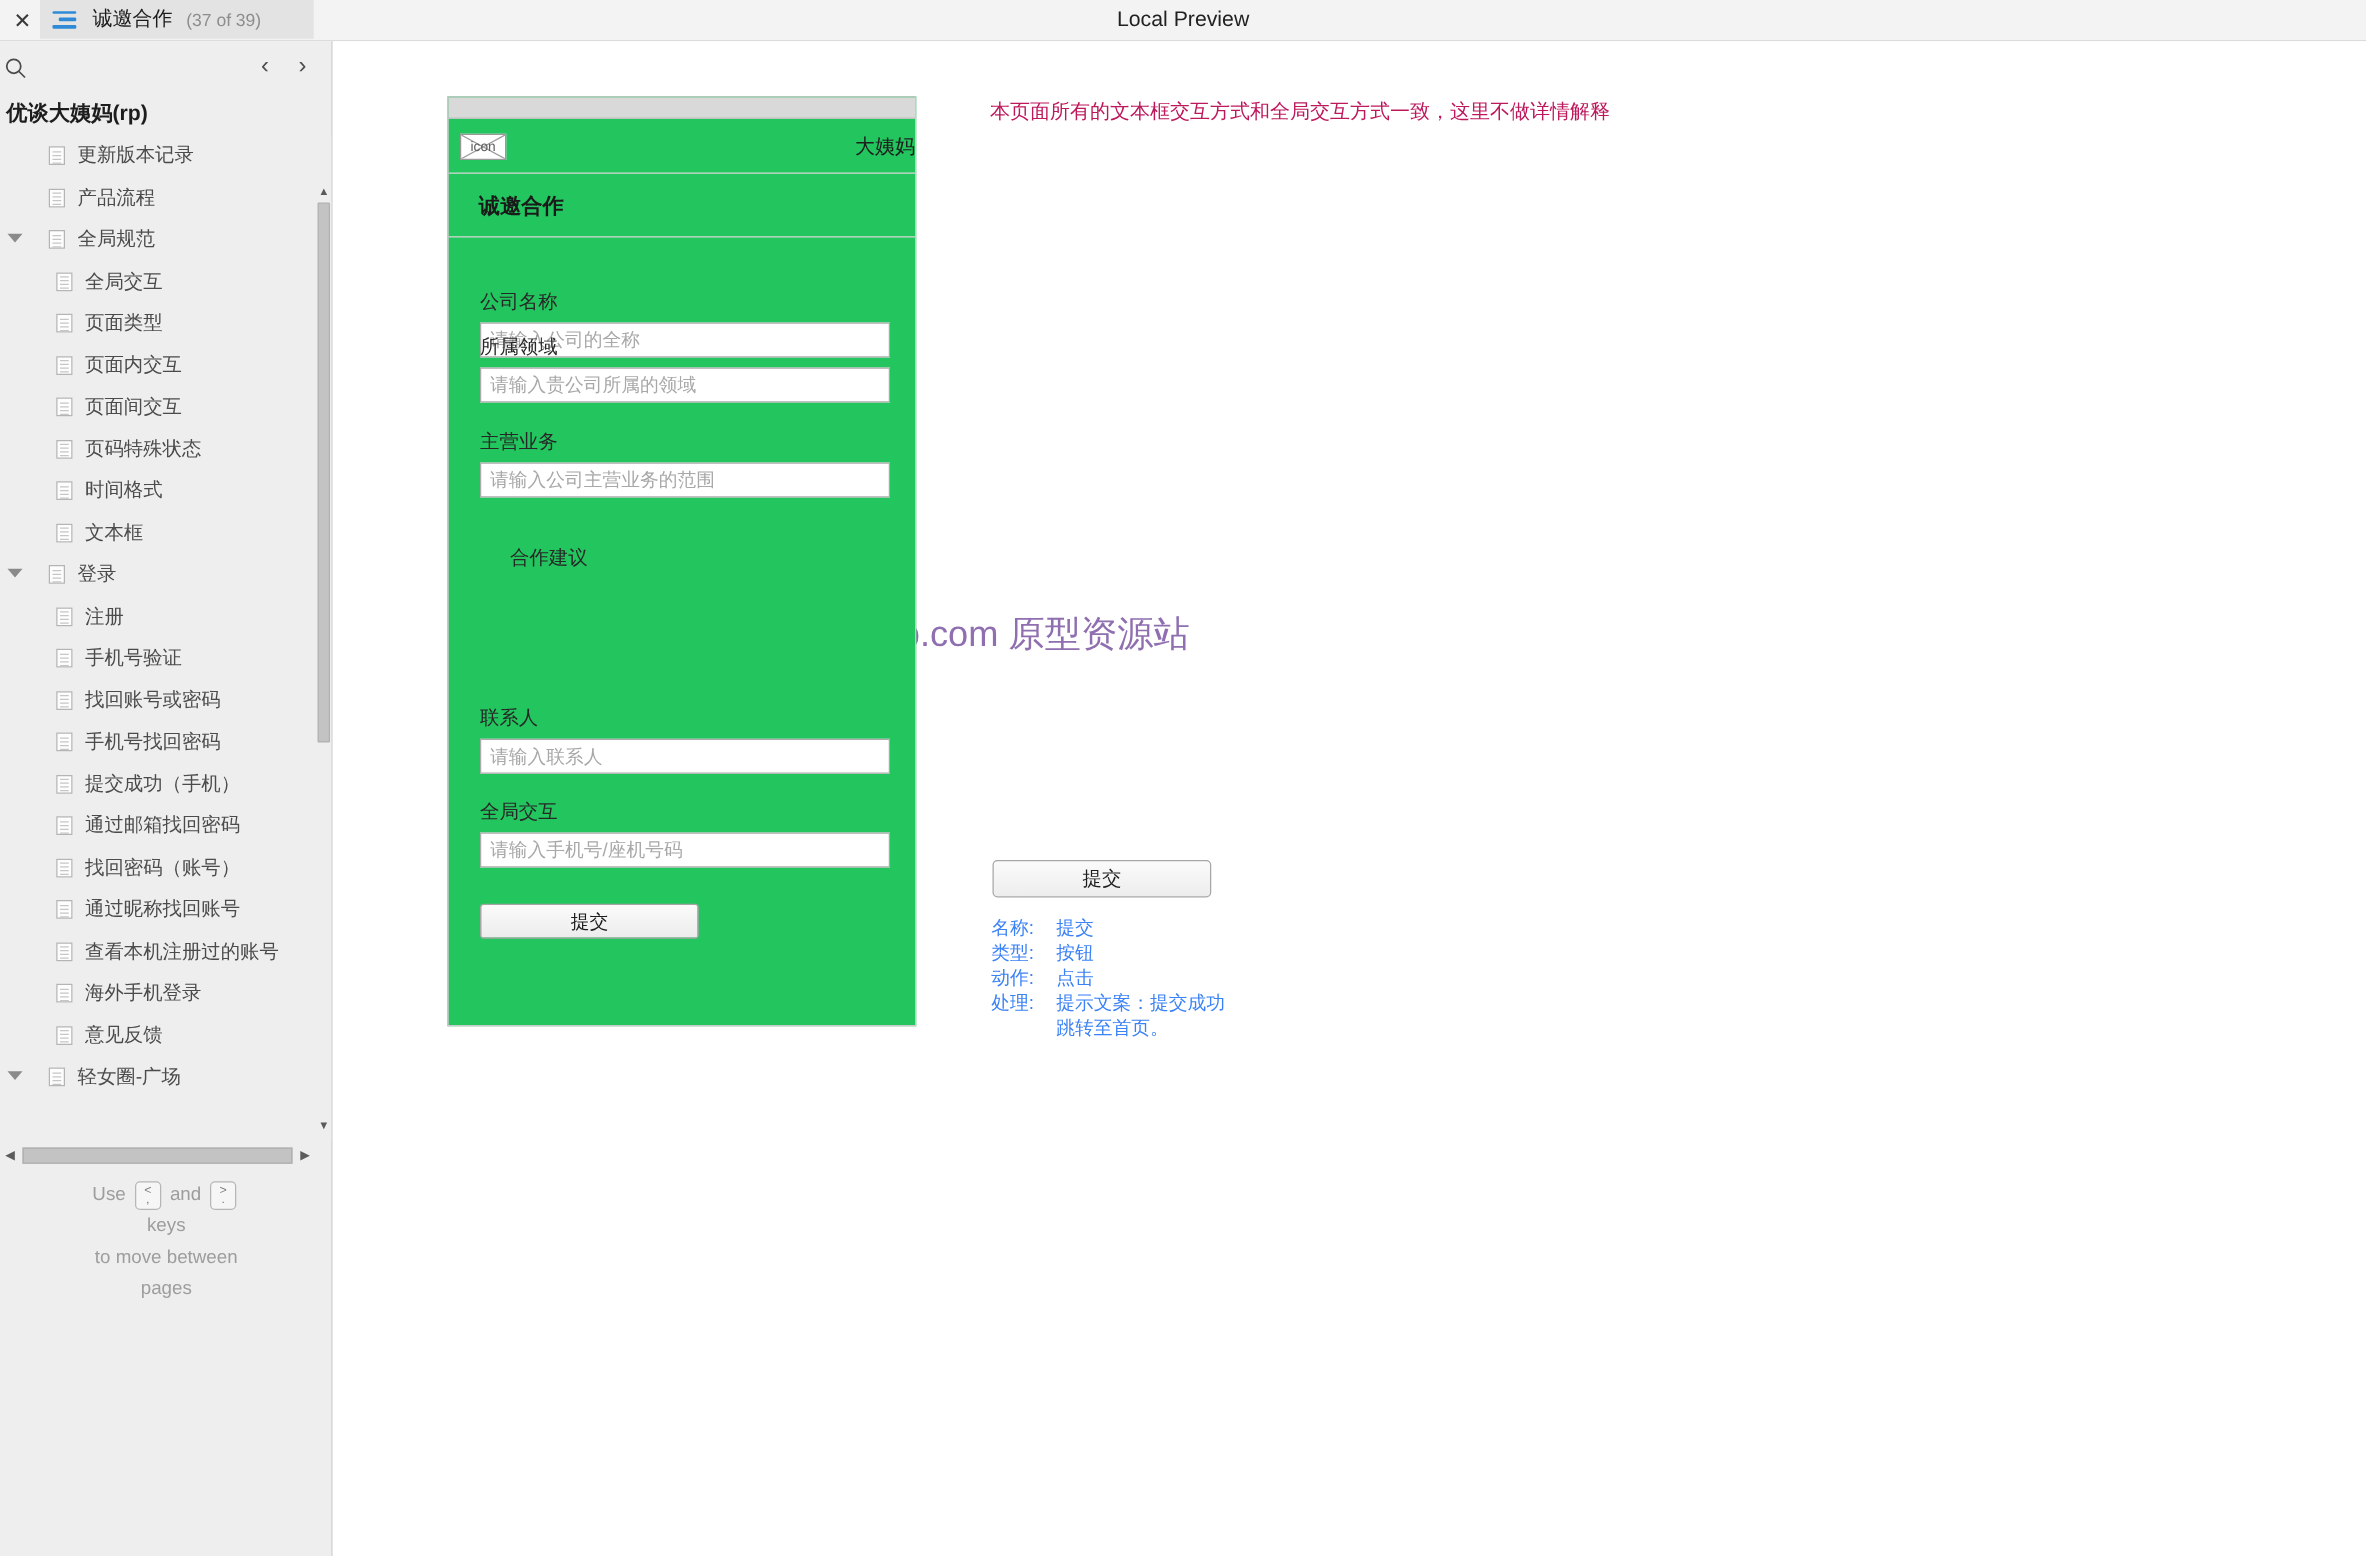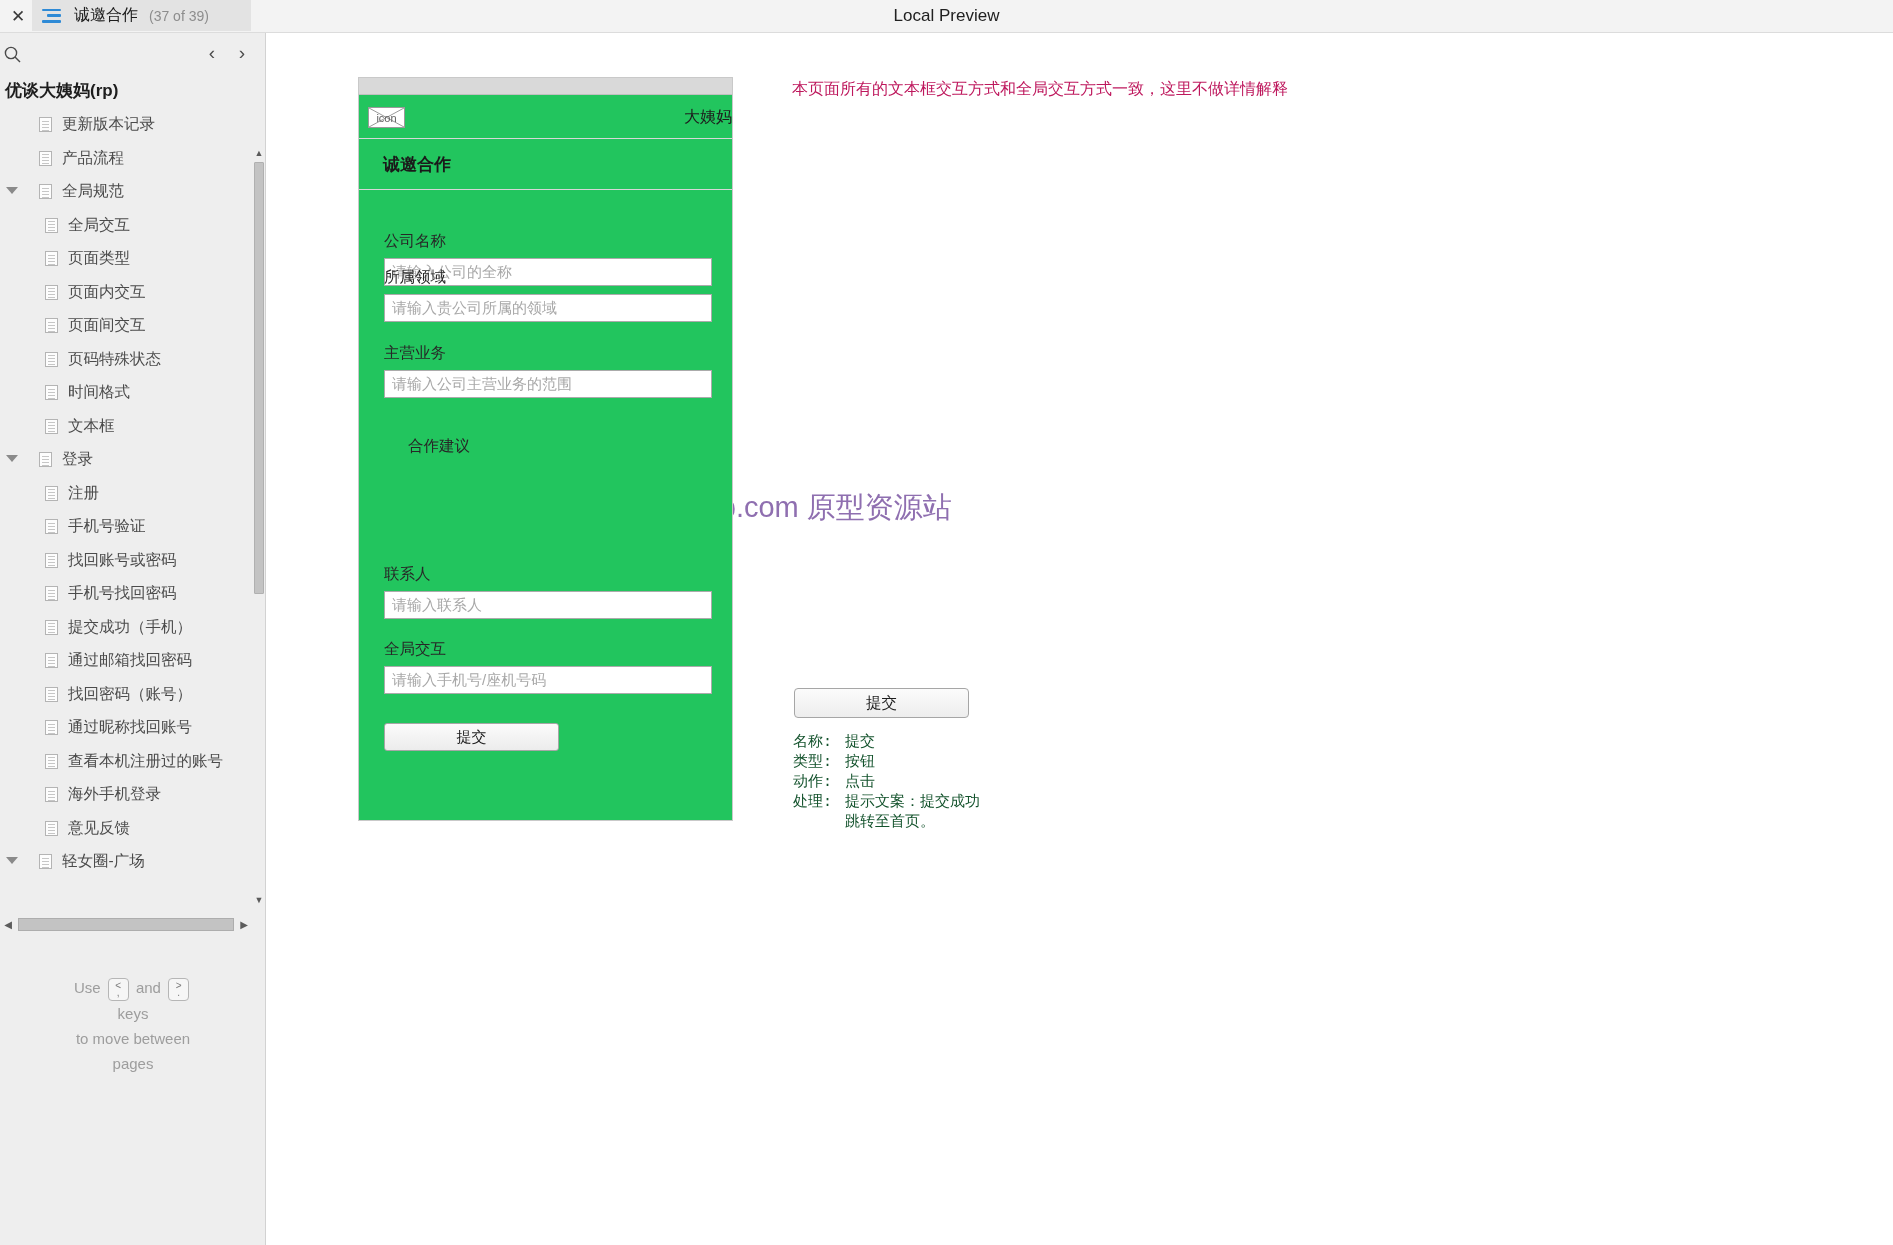--- a/index.html
+++ b/index.html
@@ -145,21 +145,21 @@
     position: absolute; left: 2px; top: 54px;
     width: 10px; height: 432px;
     background: #c3c3c3; border: 1px solid #b0b0b0; border-radius: 1px;
     cursor: pointer;
   }
 
   #hint {
     position: absolute; left: 0; top: 910px;
     width: 266px;
     text-align: center;
-    font-size: 15px; color: #9d9d9d; line-height: 25px; margin-top: 32px;
+    font-size: 15px; color: #9d9d9d; line-height: 25px;
   }
   .keycap {
     display: inline-block;
     width: 21px; height: 23px;
     border: 1px solid #b6b6b6; border-radius: 4px;
     background: #f6f6f6;
     vertical-align: middle;
     position: relative;
     font-size: 10px; color: #7c7c7c;
     margin: 0 3px;
@@ -275,21 +275,21 @@
     width: 175px; height: 30px;
     border: 1px solid #a6a6a6;
     border-radius: 4px;
     background: linear-gradient(#fbfbfb, #ededed);
     display: flex; align-items: center; justify-content: center;
     font-size: 15.5px; color: #1d1d1d;
     cursor: pointer;
   }
   #annot-list {
     position: absolute; left: 526px; top: 700px;
-    font-size: 15px; color: #14532d; line-height: 20px; font-family: Liberation Mono, monospace;
+    font-size: 15px; color: #3b82f6; line-height: 20px;
   }
   .annot-row { display: flex; }
   .annot-k { width: 52px; flex: 0 0 52px; white-space: nowrap; }
   .annot-v { white-space: pre-line; }
 </style>
 </head>
 <body>
 
 <div id="topbar">
   <div id="local-preview">Local Preview</div>

